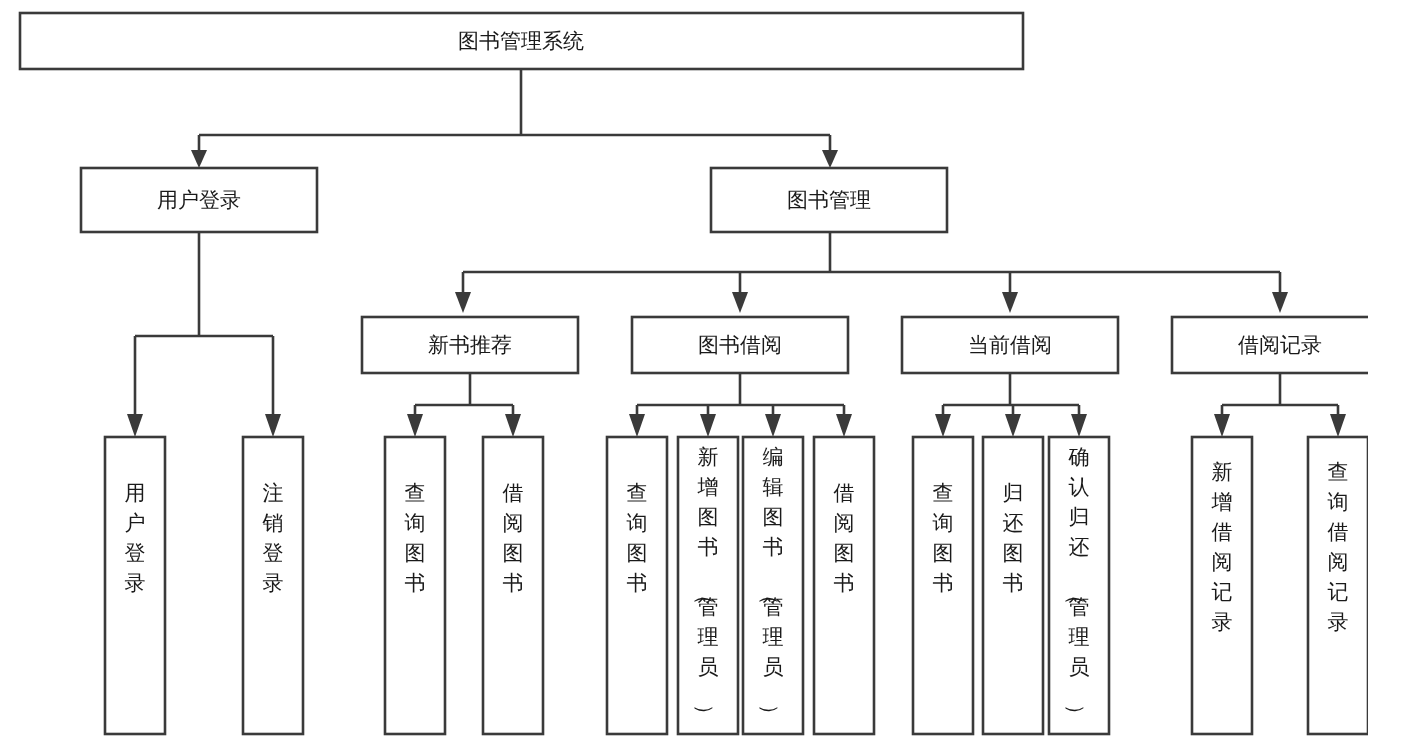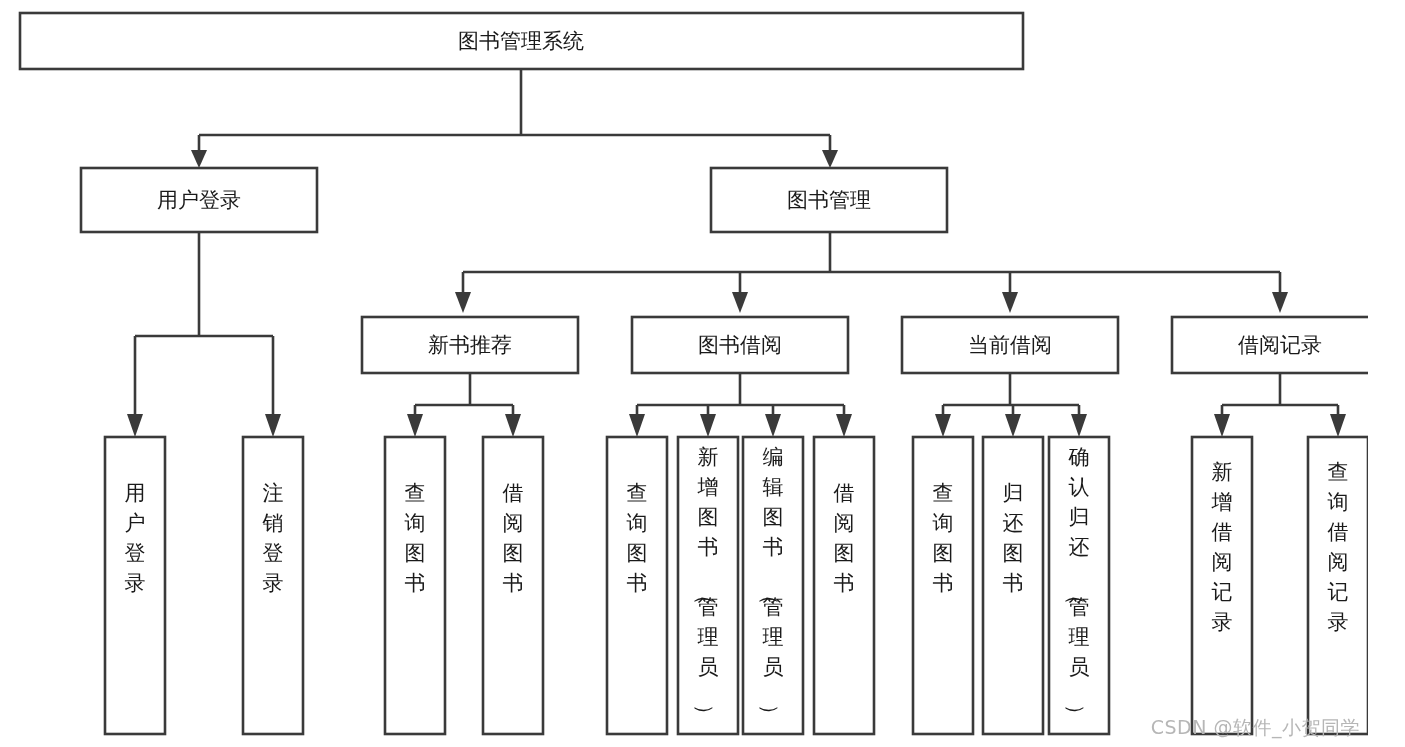--- a/index.html
+++ b/index.html
@@ -230,14 +230,13 @@
       <text class="node-label-v" x="1222" y="479"><tspan x="1222" y="479">新</tspan><tspan x="1222" y="509">增</tspan><tspan x="1222" y="539">借</tspan><tspan x="1222" y="569">阅</tspan><tspan x="1222" y="599">记</tspan><tspan x="1222" y="629">录</tspan></text>
     </g>
 
     <g>
       <rect class="node-rect" x="1308" y="437" width="60" height="297"></rect>
       <text class="node-label-v" x="1338" y="479"><tspan x="1338" y="479">查</tspan><tspan x="1338" y="509">询</tspan><tspan x="1338" y="539">借</tspan><tspan x="1338" y="569">阅</tspan><tspan x="1338" y="599">记</tspan><tspan x="1338" y="629">录</tspan></text>
     </g>
 
   </svg>
 
-  <div class="watermark">CSDN @软件_小贺同学</div>
 </div>
 
 </body></html>

